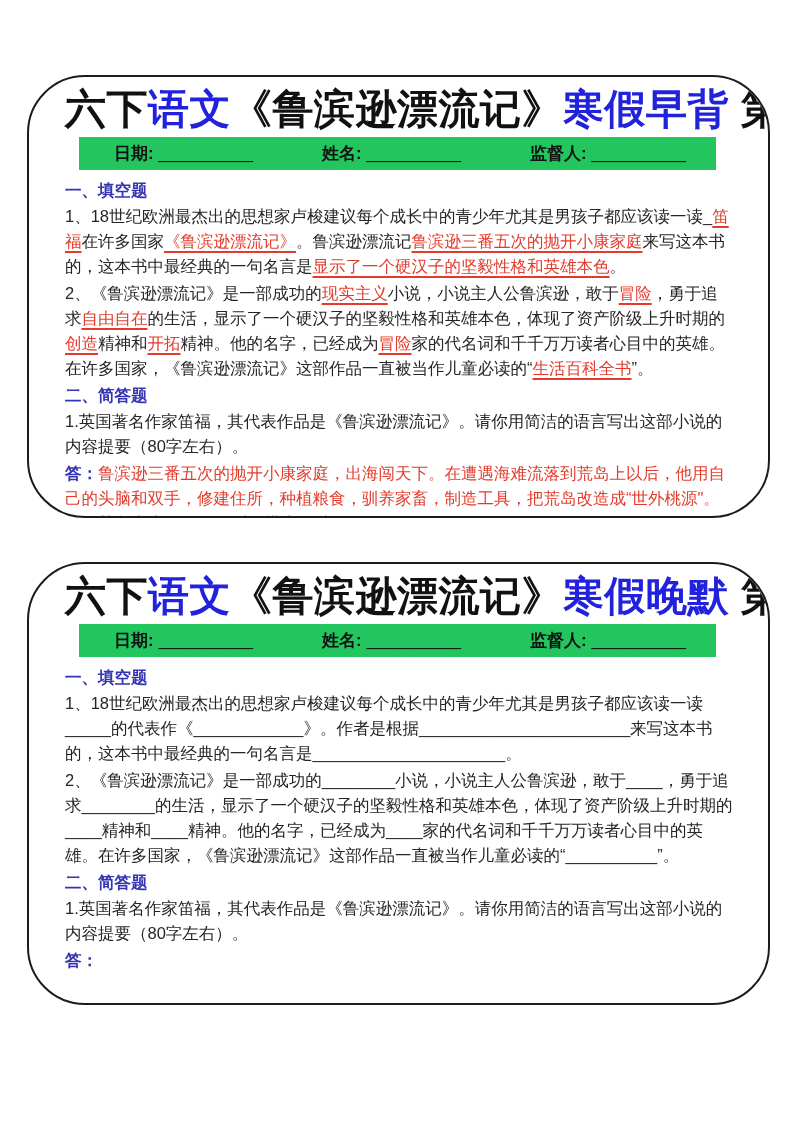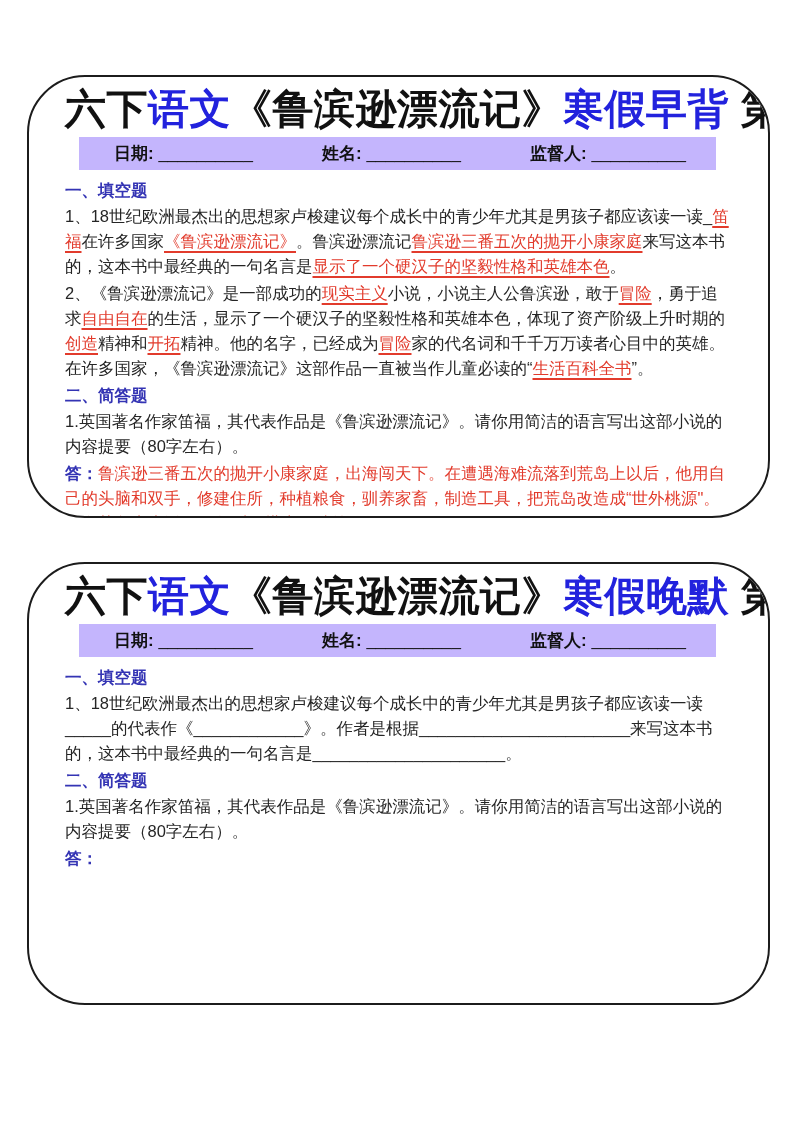--- a/index.html
+++ b/index.html
@@ -34,21 +34,21 @@
     font-size: 41px;
     font-weight: 700;
     color: #111111;
     line-height: 40px;
     margin: 4px 0 8px 0;
     white-space: nowrap;
     letter-spacing: 0.5px;
   }
   .card-title .b { color: #2222dd; }
   .band {
-    background: #c4b5fd;
+    background: #22c55e;
     height: 33px;
     margin: 0 18px 8px 14px;
     display: flex;
     align-items: center;
     justify-content: space-between;
     padding: 0 30px 0 35px;
     font-size: 17px;
     color: #111111;
   }
   .band .field { white-space: nowrap; }
@@ -103,19 +103,20 @@
   <div class="card">
     <div class="card-title"><span>六下</span><span class="b">语文</span><span>《鲁滨逊漂流记》</span><span class="b">寒假晚默</span><span> 第</span><span class="b">1</span><span>天</span></div>
     <div class="band">
           <span class="field"><span class="field-label">日期:</span><span class="field-blank"> __________</span></span>
           <span class="field"><span class="field-label">姓名:</span><span class="field-blank"> __________</span></span>
           <span class="field"><span class="field-label">监督人:</span><span class="field-blank"> __________</span></span>
         </div>
     <div class="card-body">
           <p class="heading"><span>一、填空题</span></p>
           <p class="para"><span>1、18世纪欧洲最杰出的思想家卢梭建议每个成长中的青少年尤其是男孩子都应该读一读_____的代表作《____________》。作者是根据_______________________来写这本书的，这本书中最经典的一句名言是_____________________。</span></p>
+          <p class="para"><span>2、《鲁滨逊漂流记》是一部成功的________小说，小说主人公鲁滨逊，敢于____，勇于追求________的生活，显示了一个硬汉子的坚毅性格和英雄本色，体现了资产阶级上升时期的____精神和____精神。他的名字，已经成为____家的代名词和千千万万读者心目中的英雄。在许多国家，《鲁滨逊漂流记》这部作品一直被当作儿童必读的“__________”。</span></p>
           <p class="heading"><span>二、简答题</span></p>
           <p class="para"><span>1.英国著名作家笛福，其代表作品是《鲁滨逊漂流记》。请你用简洁的语言写出这部小说的内容提要（80字左右）。</span></p>
           <p class="para"><span class="bl">答：</span></p>
         </div>
   </div>
 </div>
 </div>
 
 </body></html>

